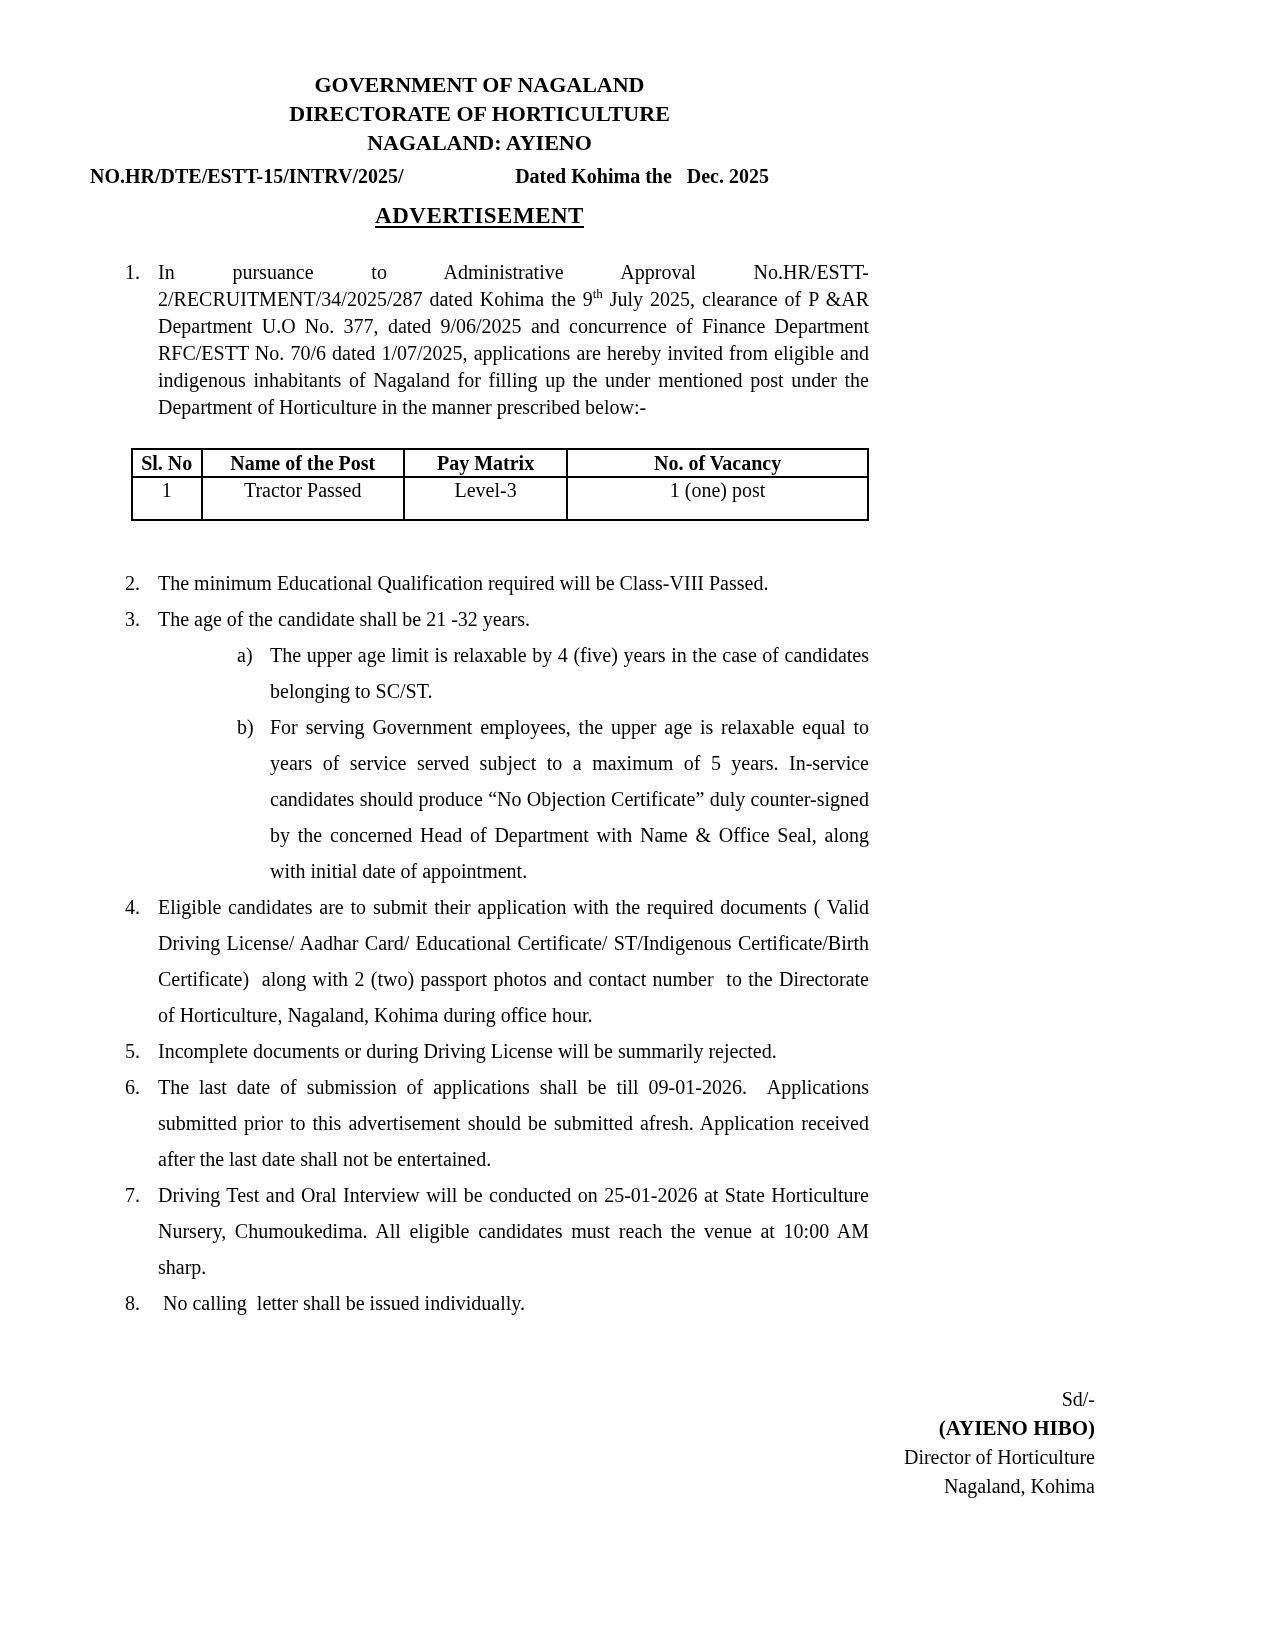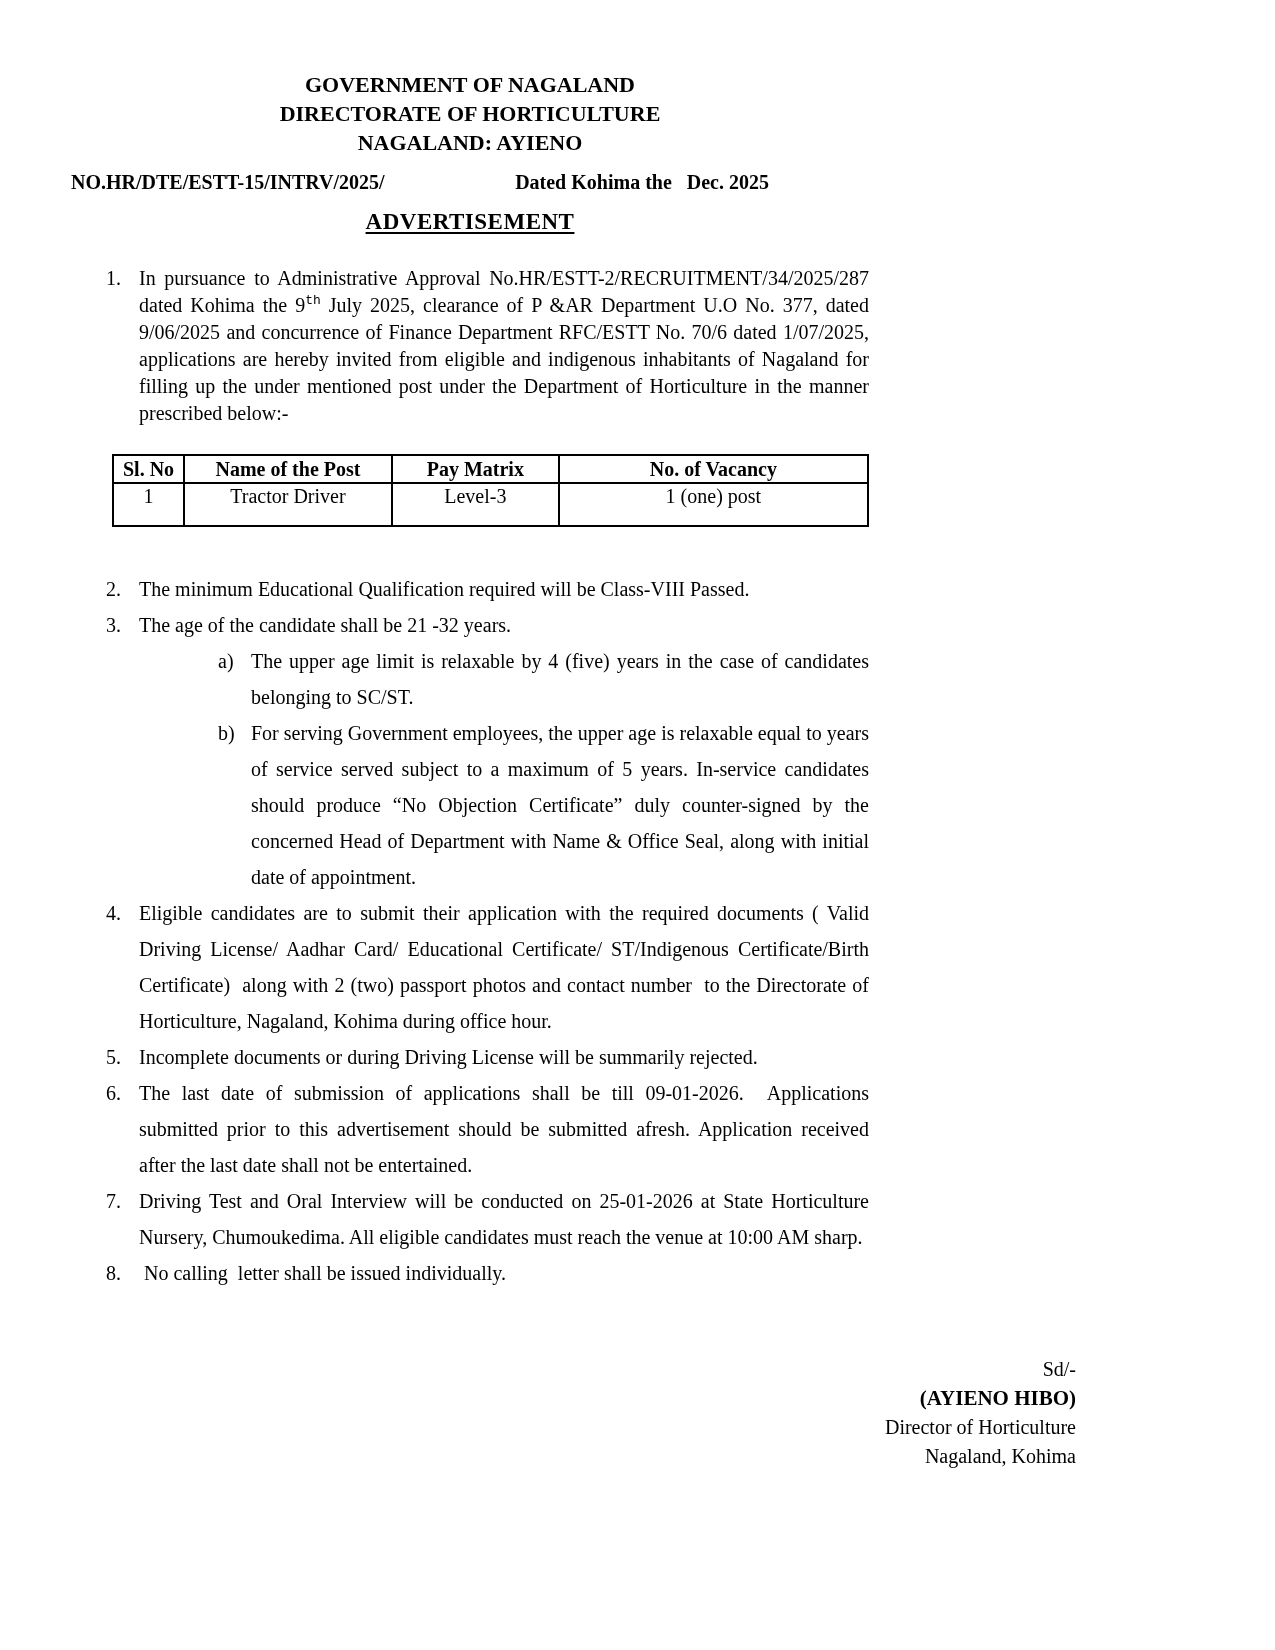--- a/index.html
+++ b/index.html
@@ -4,51 +4,51 @@
 <style>
   html, body { margin: 0; padding: 0; background: #ffffff; }
   body {
     width: 1275px; height: 1650px;
     font-family: "Liberation Serif", "DejaVu Serif", serif;
     color: #000;
   }
   .page {
     box-sizing: border-box;
     width: 1069px; height: 1650px;
-    padding: 70px 200px 0 71px;
+    padding: 70px 200px 0 90px;
     font-size: 20px;
   }
   .doc-header {
     text-align: center;
     font-weight: bold;
     font-size: 22px;
     line-height: 29px;
   }
   .ref-row {
     display: flex;
     justify-content: space-between;
     font-weight: bold;
-    margin-top: 14px;
+    margin-top: 8px;
     font-size: 20px;
   }
   .ref-row .dated { margin-right: 100px; white-space: pre; }
   .adv-title-wrap { text-align: center; margin-top: 15px; }
   .adv-title {
     display: inline-block;
     font-weight: bold;
     font-size: 23px;
     letter-spacing: 0.5px;
     text-decoration: underline;
     text-underline-offset: 3px;
   }
   .item { display: flex; }
   .item .num { flex: none; width: 33px; margin-left: 35px; }
   .item .body { flex: 1; text-align: justify; }
   .first-item { margin-top: 30px; line-height: 27px; }
-  sup { font-size: 13px; line-height: 0; font-family: Liberation Mono, monospace; }
+  sup { font-size: 13px; line-height: 0; }
   .post-table {
     border-collapse: collapse;
     margin-left: 41px;
     margin-top: 27px;
     table-layout: fixed;
   }
   .post-table th, .post-table td {
     border: 2px solid #000;
     text-align: center;
     padding: 0;
@@ -103,21 +103,21 @@
       <tr>
         <th class="col-sl">Sl. No</th>
         <th class="col-name">Name of the Post</th>
         <th class="col-pay">Pay Matrix</th>
         <th class="col-vac">No. of Vacancy</th>
       </tr>
     </thead>
     <tbody>
       <tr>
         <td>1</td>
-        <td>Tractor Driver</td>
+        <td>Tractor Passed</td>
         <td>Level-3</td>
         <td>1 (one) post</td>
       </tr>
     </tbody>
   </table>
 
   <div class="list">
 
     <div class="item">
       <span class="num">2.</span>

